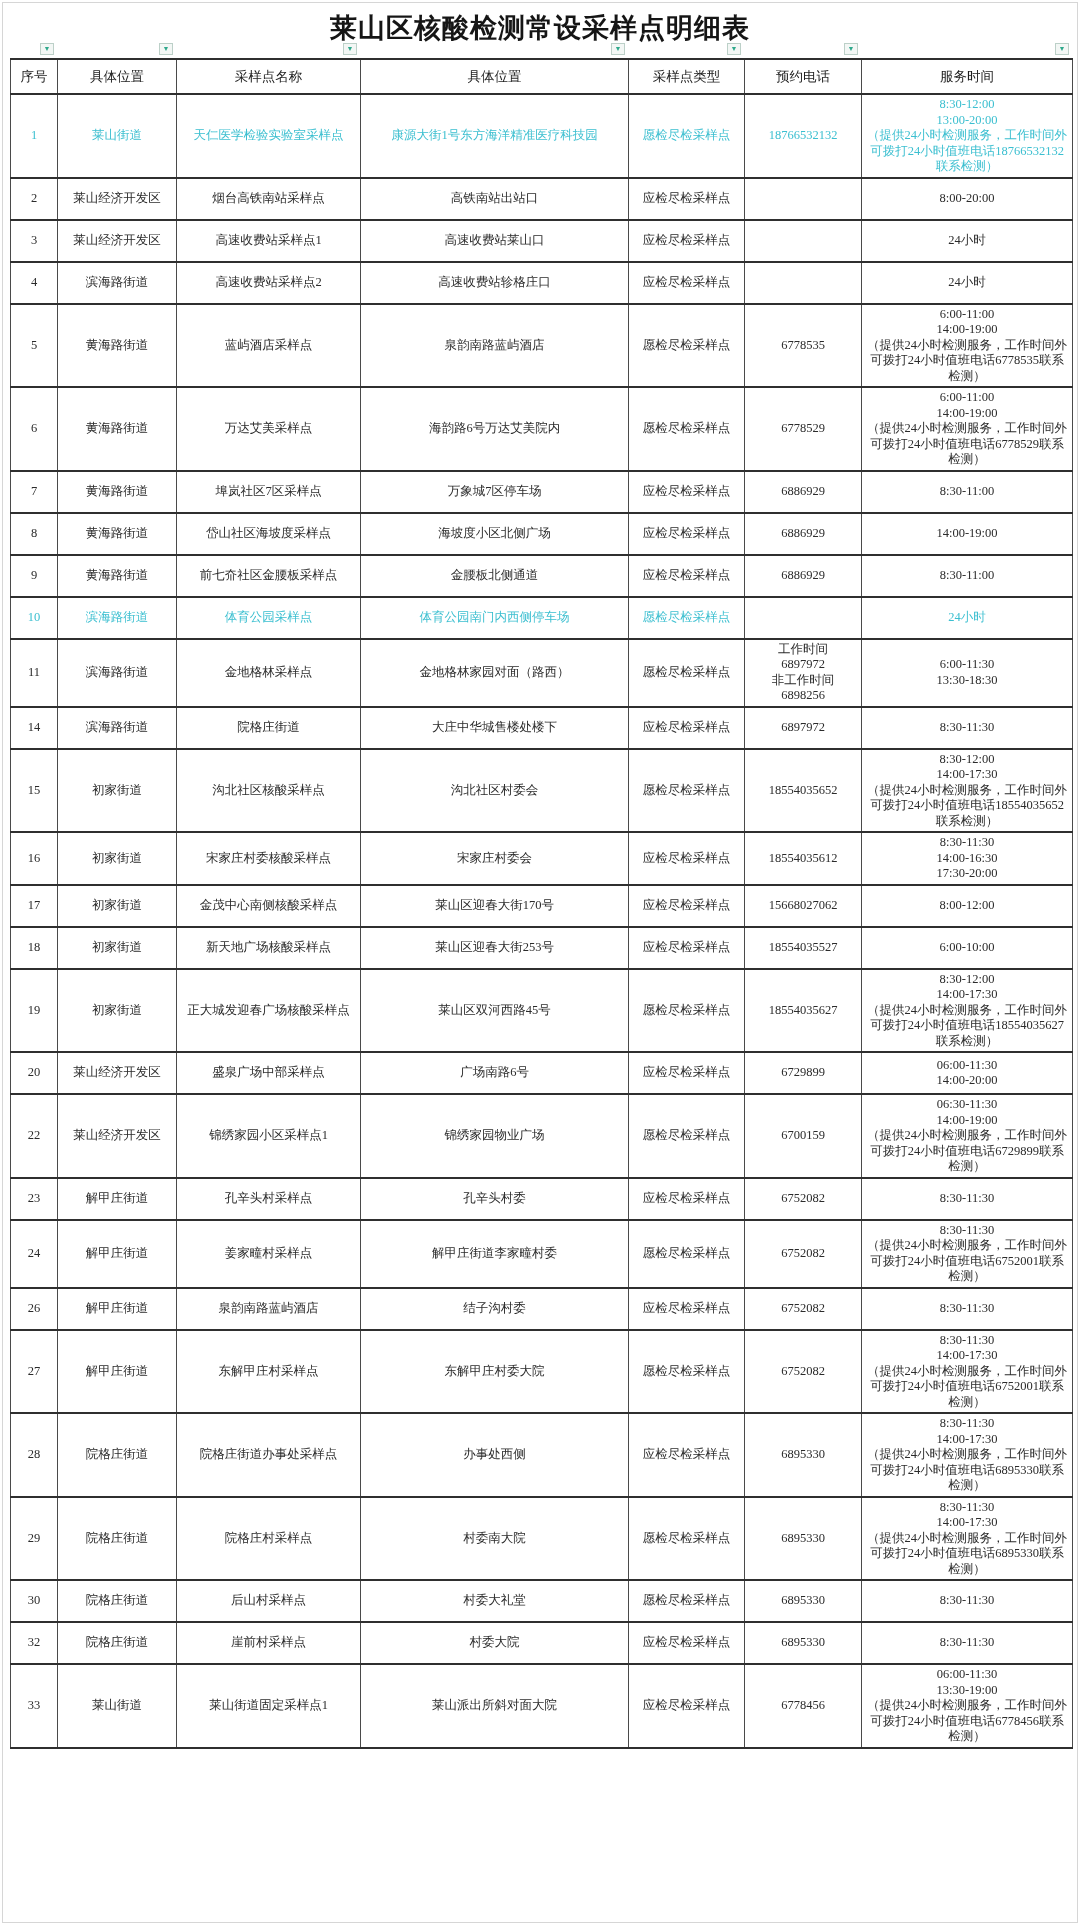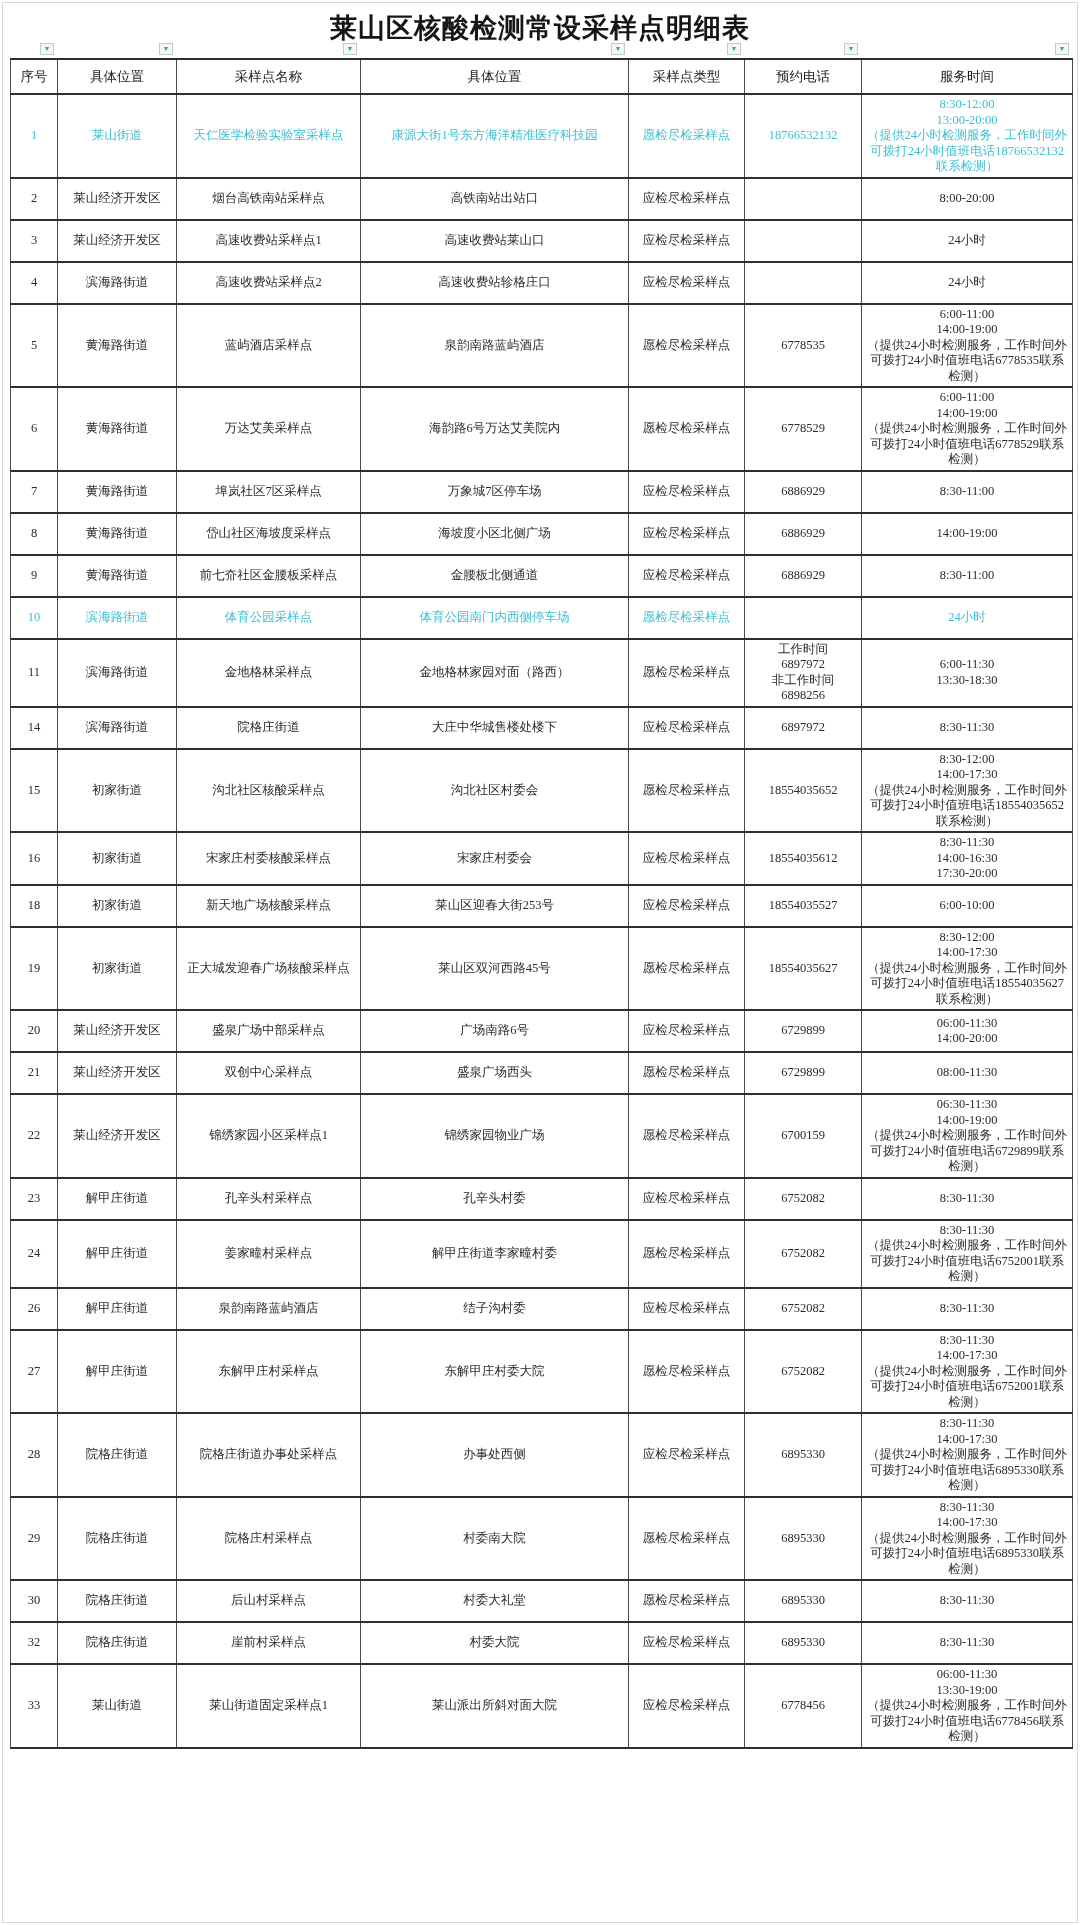--- a/index.html
+++ b/index.html
@@ -220,20 +220,29 @@
           <td>初家街道</td>
           <td>宋家庄村委核酸采样点</td>
           <td>宋家庄村委会</td>
           <td>应检尽检采样点</td>
           <td>18554035612</td>
           <td>8:30-11:30
 14:00-16:30
 17:30-20:00</td>
         </tr>
         <tr>
+          <td>17</td>
+          <td>初家街道</td>
+          <td>金茂中心南侧核酸采样点</td>
+          <td>莱山区迎春大街170号</td>
+          <td>应检尽检采样点</td>
+          <td>15668027062</td>
+          <td>8:00-12:00</td>
+        </tr>
+        <tr>
           <td>18</td>
           <td>初家街道</td>
           <td>新天地广场核酸采样点</td>
           <td>莱山区迎春大街253号</td>
           <td>应检尽检采样点</td>
           <td>18554035527</td>
           <td>6:00-10:00</td>
         </tr>
         <tr>
           <td>19</td>
@@ -248,29 +257,20 @@
         </tr>
         <tr>
           <td>20</td>
           <td>莱山经济开发区</td>
           <td>盛泉广场中部采样点</td>
           <td>广场南路6号</td>
           <td>应检尽检采样点</td>
           <td>6729899</td>
           <td>06:00-11:30
 14:00-20:00</td>
-        </tr>
-        <tr>
-          <td>21</td>
-          <td>莱山经济开发区</td>
-          <td>双创中心采样点</td>
-          <td>盛泉广场西头</td>
-          <td>愿检尽检采样点</td>
-          <td>6729899</td>
-          <td>08:00-11:30</td>
         </tr>
         <tr>
           <td>22</td>
           <td>莱山经济开发区</td>
           <td>锦绣家园小区采样点1</td>
           <td>锦绣家园物业广场</td>
           <td>愿检尽检采样点</td>
           <td>6700159</td>
           <td>06:30-11:30
 14:00-19:00

